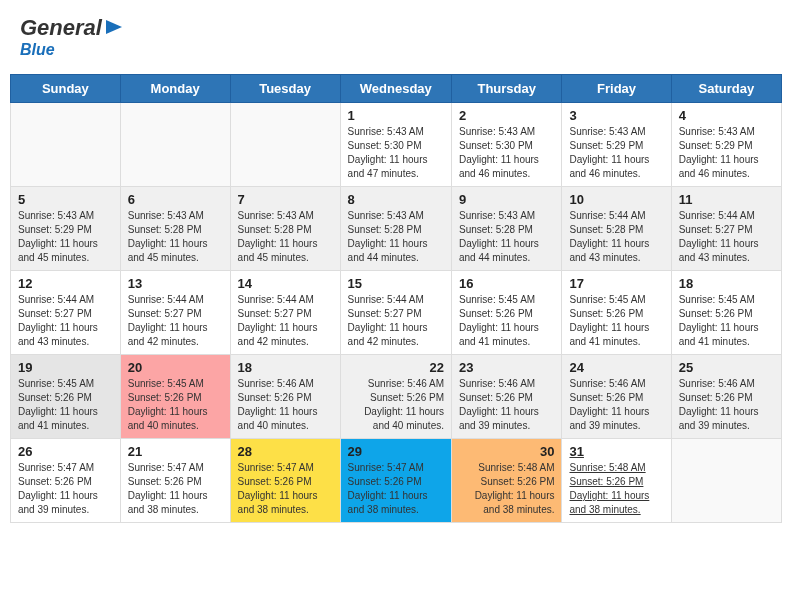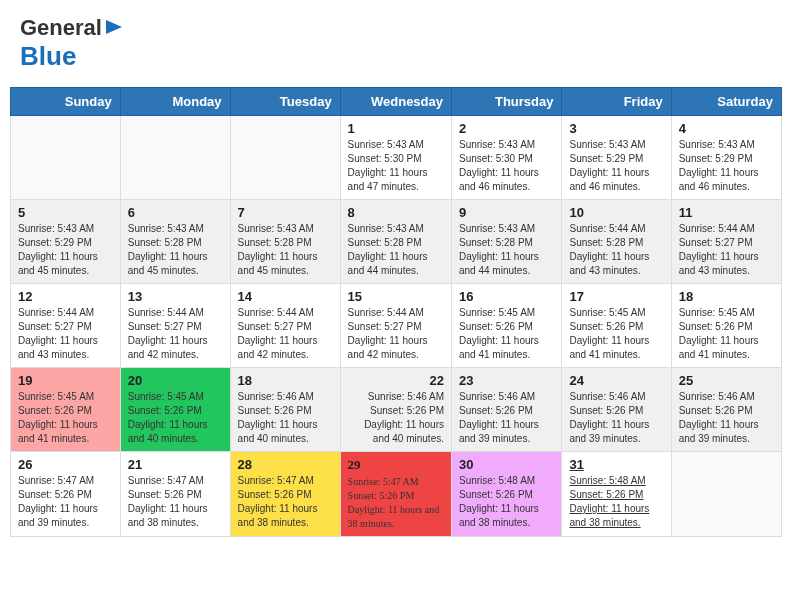--- a/index.html
+++ b/index.html
@@ -14,20 +14,21 @@
       display: flex;
       justify-content: space-between;
       align-items: flex-start;
       margin-bottom: 10px;
       padding: 5px 10px;
     }
     .logo {
       display: flex;
       flex-direction: column;
       align-items: flex-start;
+      font-style: italic;
     }
     .title-area {
       text-align: right;
     }
     .main-title {
       font-size: 36px;
       font-weight: bold;
       color: #333;
     }
     .subtitle {
@@ -35,21 +36,21 @@
       color: #555;
     }
     .calendar {
       width: 100%;
       border-collapse: collapse;
       border: 1px solid #ccc;
     }
     .calendar th {
       background-color: #2e75b6;
       color: #fff;
-      text-align: right;
+      text-align: center;
       padding: 6px 8px;
       font-size: 13px;
       border: 1px solid #2060a0;
     }
     .calendar td {
       vertical-align: top;
       padding: 5px 7px;
       border: 1px solid #ddd;
       font-size: 11px;
       color: #333;
@@ -94,21 +95,21 @@
   <div class="logo">
     <div class="logo-wrapper">
       <div>
         <div class="logo-line">
           <span style="font-size:22px;font-weight:bold;color:#333;">General</span>
           <svg width="20" height="20" viewBox="0 0 20 20" style="margin-left:2px;margin-top:-2px;">
             <polygon points="2,3 18,10 2,17" fill="#1a6fba"></polygon>
           </svg>
         </div>
         <div>
-          <span style="font-size:26px;font-weight:bold;color:#1a6fba;">Blue</span>
+          <span style="font-size:16px;font-weight:bold;color:#1a6fba;">Blue</span>
         </div>
       </div>
     </div>
   </div>
   <div class="title-area">
     <div class="main-title"></div>
     <div class="subtitle"></div>
   </div>
 </div>
 
@@ -236,27 +237,27 @@
 Daylight: 11 hours and 41 minutes.</div>
         </td>
         <td style="background: rgb(255, 255, 255);">
           <div class="day-number">18</div>
           <div class="day-info" style="white-space: pre-line;">Sunrise: 5:45 AM
 Sunset: 5:26 PM
 Daylight: 11 hours and 41 minutes.</div>
         </td>
       </tr>
       <tr>
+        <td style="background: #e5e5e5;">
+          <div class="day-number">19</div>
+          <div class="day-info" style="white-space: pre-line;">Sunrise: 5:45 AM
+Sunset: 5:26 PM
+Daylight: 11 hours and 41 minutes.</div>
+        </td>
         <td style="background: #fca5a5;">
-          <div class="day-number">19</div>
-          <div class="day-info" style="white-space: pre-line;">Sunrise: 5:45 AM
-Sunset: 5:26 PM
-Daylight: 11 hours and 41 minutes.</div>
-        </td>
-        <td style="background: #22c55e;">
           <div class="day-number">20</div>
           <div class="day-info" style="white-space: pre-line;">Sunrise: 5:45 AM
 Sunset: 5:26 PM
 Daylight: 11 hours and 40 minutes.</div>
         </td>
         <td style="background: rgb(240, 240, 240);">
           <div class="day-number">18</div>
           <div class="day-info" style="white-space: pre-line;">Sunrise: 5:46 AM
 Sunset: 5:26 PM
 Daylight: 11 hours and 40 minutes.</div>
@@ -298,27 +299,27 @@
           <div class="day-info" style="white-space: pre-line;">Sunrise: 5:47 AM
 Sunset: 5:26 PM
 Daylight: 11 hours and 38 minutes.</div>
         </td>
         <td style="background: #fde047;">
           <div class="day-number">28</div>
           <div class="day-info" style="white-space: pre-line;">Sunrise: 5:47 AM
 Sunset: 5:26 PM
 Daylight: 11 hours and 38 minutes.</div>
         </td>
-        <td style="background: #ef4444; font-family: Liberation Serif, serif;">
+        <td style="background: #0ea5e9;">
           <div class="day-number">29</div>
           <div class="day-info" style="white-space: pre-line;">Sunrise: 5:47 AM
 Sunset: 5:26 PM
 Daylight: 11 hours and 38 minutes.</div>
         </td>
-        <td style="background: #f0abfc;">
+        <td style="background: #fdba74; text-align: right;">
           <div class="day-number">30</div>
           <div class="day-info" style="white-space: pre-line;">Sunrise: 5:48 AM
 Sunset: 5:26 PM
 Daylight: 11 hours and 38 minutes.</div>
         </td>
         <td style="background: rgb(255, 255, 255); text-decoration: underline;">
           <div class="day-number">31</div>
           <div class="day-info" style="white-space: pre-line;">Sunrise: 5:48 AM
 Sunset: 5:26 PM
 Daylight: 11 hours and 38 minutes.</div>

